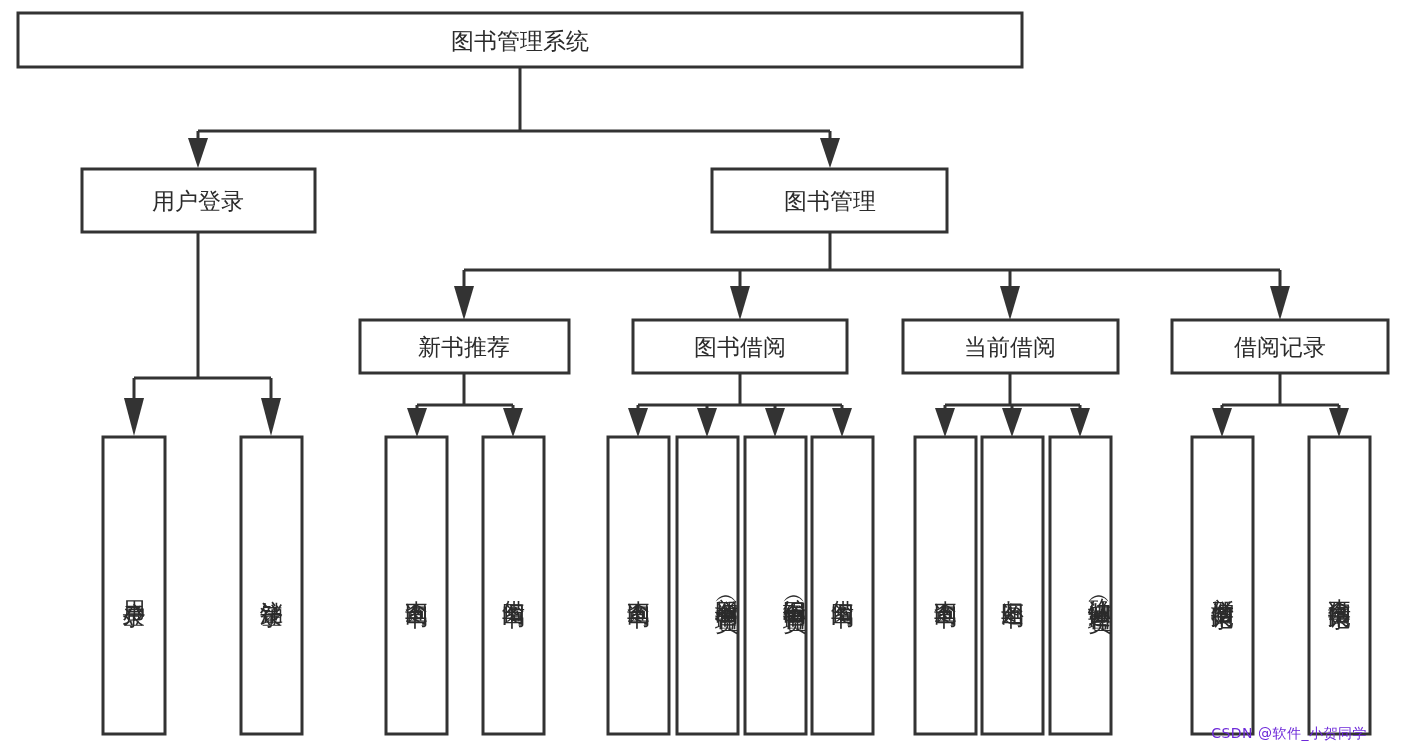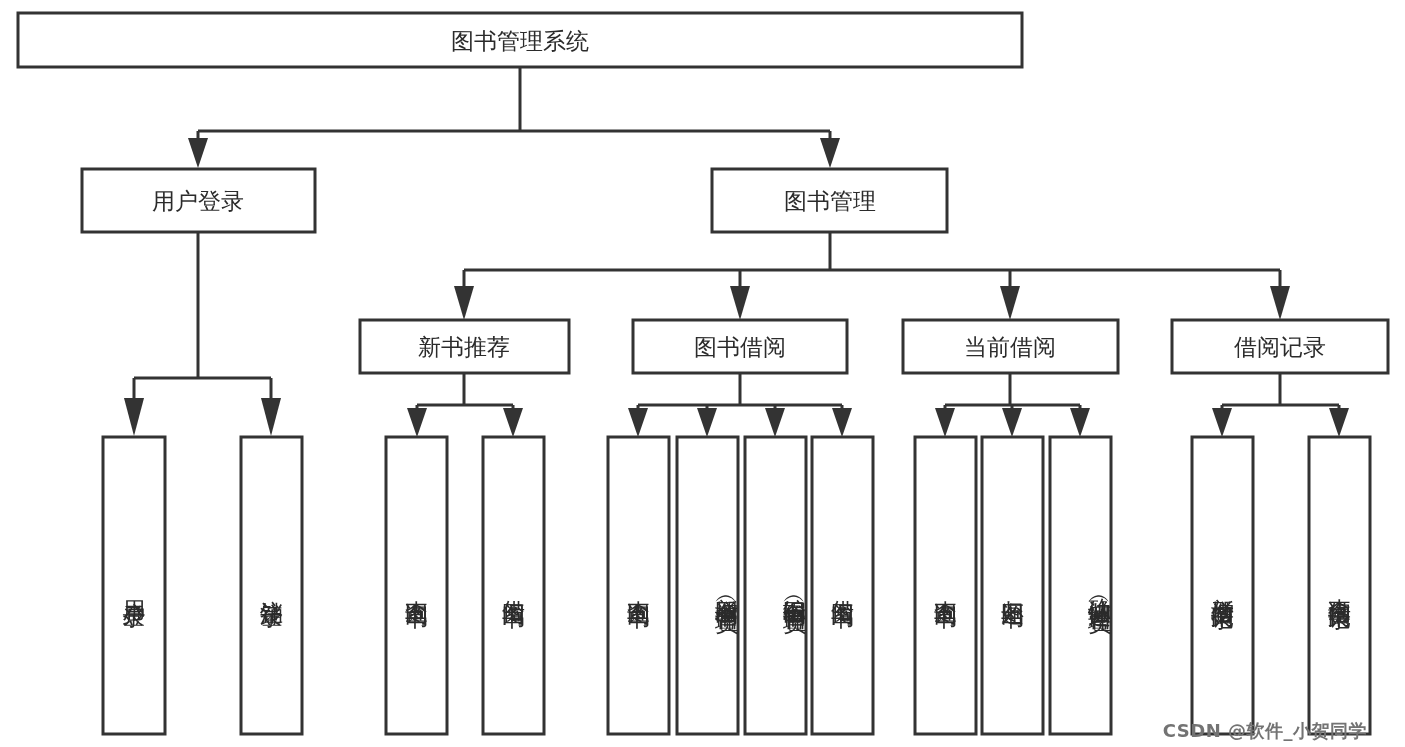--- a/index.html
+++ b/index.html
@@ -67,25 +67,24 @@
     pointer-events: none;
   }
   .leaf-label.centered {
     align-items: center;
   }
   #watermark {
     position: absolute;
     right: 8px;
     bottom: 4px;
     font-family: "DejaVu Sans", "Liberation Sans", sans-serif;
-    font-size: 18px;
-    color: #737373;
+    font-size: 14px;
+    color: #6d28d9;
     letter-spacing: 0.5px;
     white-space: nowrap;
-    font-weight: bold;
   }
 </style>
 </head>
 <body>
 
 <div id="diagram-root">
 
   <svg id="flowchart" viewBox="0 0 1405 747" xmlns="http://www.w3.org/2000/svg">
 
     <g>

